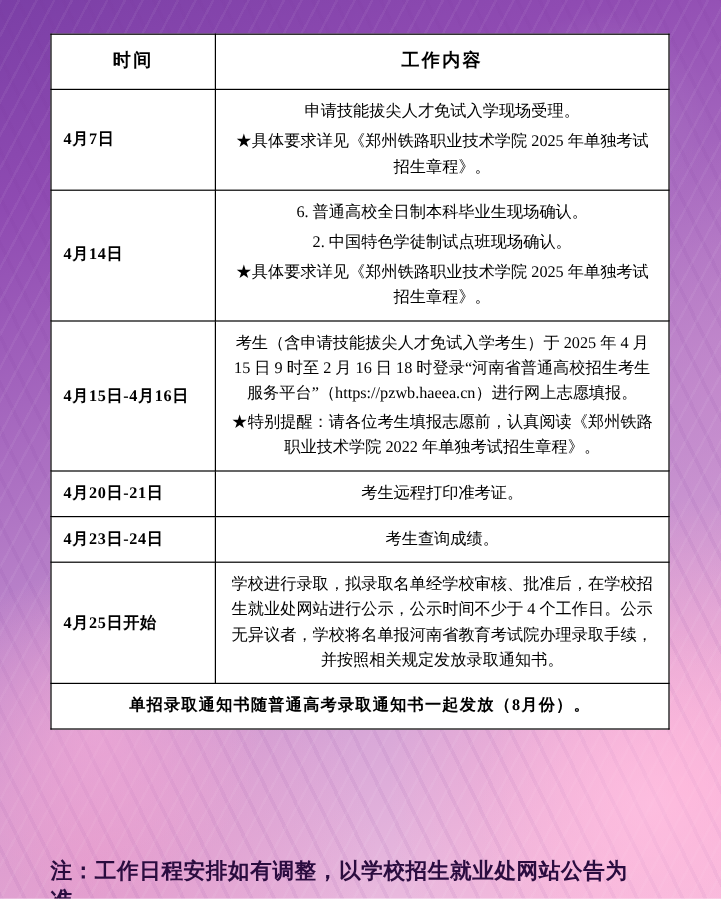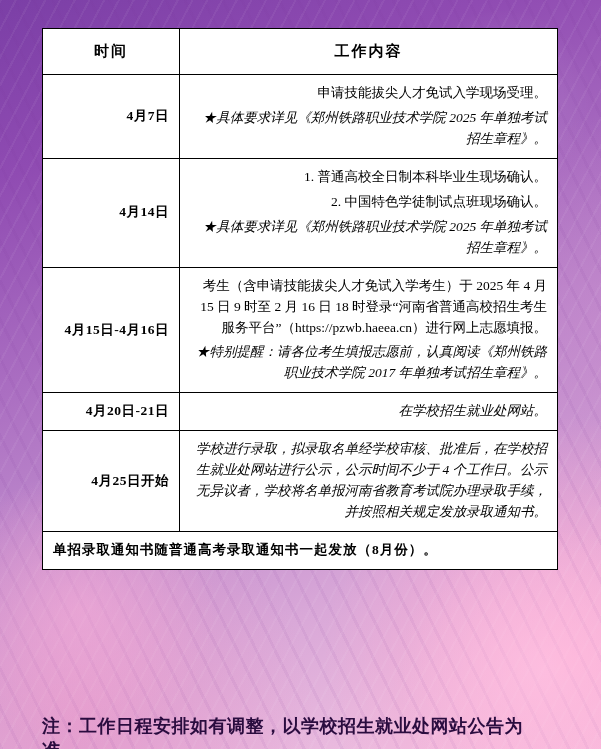--- a/index.html
+++ b/index.html
@@ -65,37 +65,36 @@
   }
   table.schedule th {
     text-align: center;
     font-weight: bold;
     font-size: 15px;
     padding: 11px 6px;
     letter-spacing: 2px;
   }
   .col-date {
     width: 124px;
-    text-align: right;
+    text-align: left;
     font-weight: bold;
     font-size: 13.5px;
     letter-spacing: 0.5px;
   }
   .col-content {
-    text-align: right;
+    text-align: center;
   }
   .col-content p {
     margin: 0 0 4px 0;
   }
   .col-content p:last-child {
     margin-bottom: 0;
-    font-style: italic;
   }
   .full-row td {
-    text-align: left;
+    text-align: center;
     font-weight: bold;
     font-size: 15px;
     padding: 12px 8px;
     letter-spacing: 1px;
   }
   .note {
     position: absolute;
     left: 42px;
     top: 714px;
     width: 516px;
@@ -128,43 +127,49 @@
           <td class="col-date">4月7日</td>
           <td class="col-content">
             <p>申请技能拔尖人才免试入学现场受理。</p>
             <p>★具体要求详见《郑州铁路职业技术学院 2025 年单独考试招生章程》。</p>
           </td>
         </tr>
 
         <tr>
           <td class="col-date">4月14日</td>
           <td class="col-content">
-            <p>1. 普通高校全日制本科毕业生现场确认。</p>
+            <p>6. 普通高校全日制本科毕业生现场确认。</p>
             <p>2. 中国特色学徒制试点班现场确认。</p>
             <p>★具体要求详见《郑州铁路职业技术学院 2025 年单独考试招生章程》。</p>
           </td>
         </tr>
 
         <tr>
           <td class="col-date">4月15日-4月16日</td>
           <td class="col-content">
             <p>考生（含申请技能拔尖人才免试入学考生）于 2025 年 4 月 15 日 9 时至 2 月 16 日 18 时登录“河南省普通高校招生考生服务平台”（https://pzwb.haeea.cn）进行网上志愿填报。</p>
-            <p>★特别提醒：请各位考生填报志愿前，认真阅读《郑州铁路职业技术学院 2017 年单独考试招生章程》。</p>
+            <p>★特别提醒：请各位考生填报志愿前，认真阅读《郑州铁路职业技术学院 2022 年单独考试招生章程》。</p>
           </td>
         </tr>
 
 
         <tr>
           <td class="col-date">4月20日-21日</td>
           <td class="col-content">
-            <p>在学校招生就业处网站。</p>
+            <p>考生远程打印准考证。</p>
           </td>
         </tr>
 
 
+        <tr>
+          <td class="col-date">4月23日-24日</td>
+          <td class="col-content">
+            <p>考生查询成绩。</p>
+          </td>
+        </tr>
 
         <tr>
           <td class="col-date">4月25日开始</td>
           <td class="col-content">
             <p>学校进行录取，拟录取名单经学校审核、批准后，在学校招生就业处网站进行公示，公示时间不少于 4 个工作日。公示无异议者，学校将名单报河南省教育考试院办理录取手续，并按照相关规定发放录取通知书。</p>
           </td>
         </tr>
 
         <tr class="full-row">
           <td colspan="2">单招录取通知书随普通高考录取通知书一起发放（8月份）。</td>

